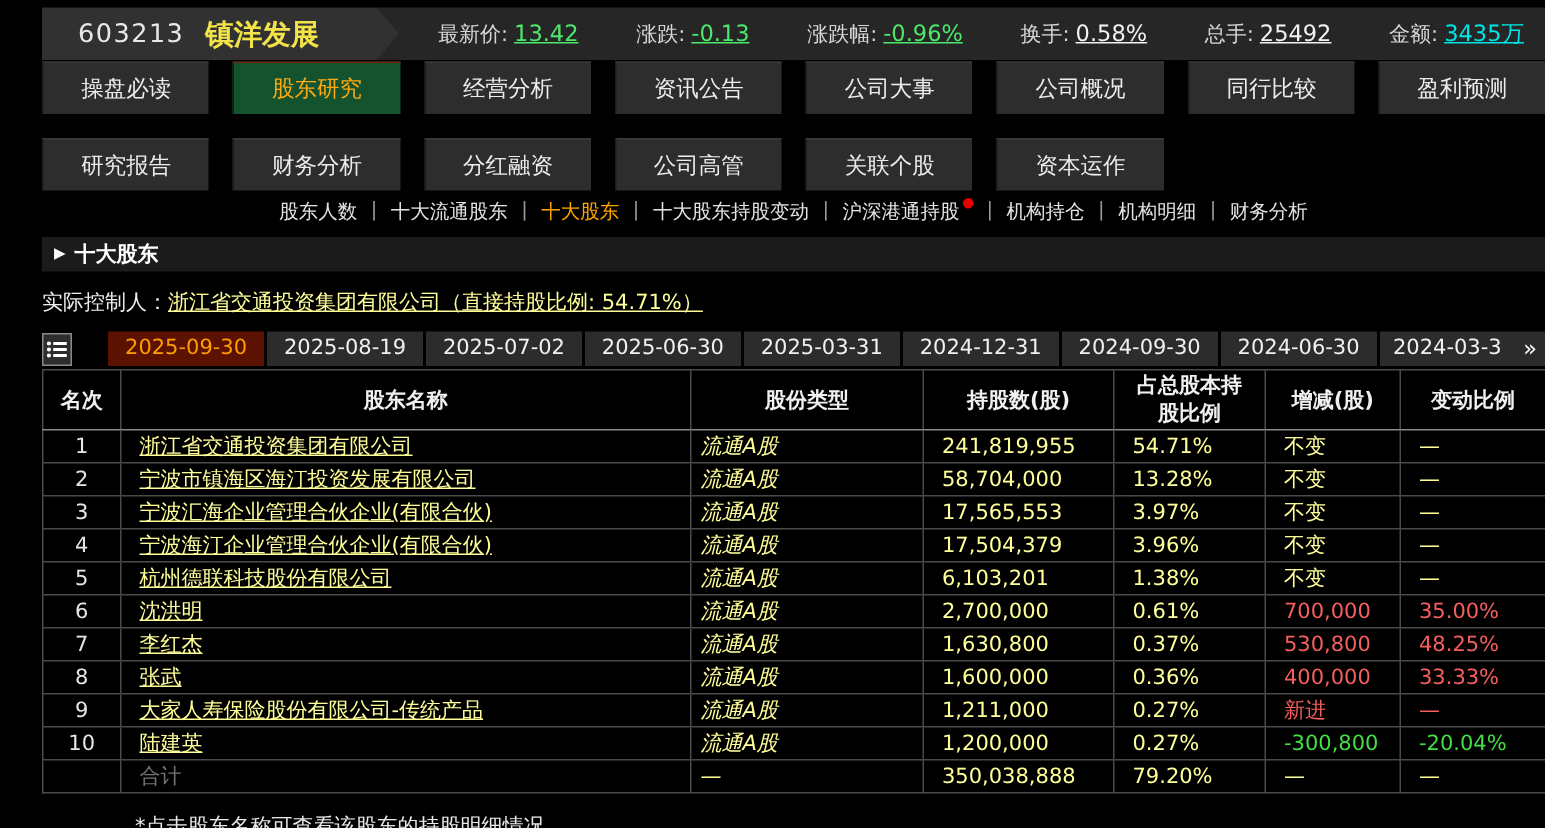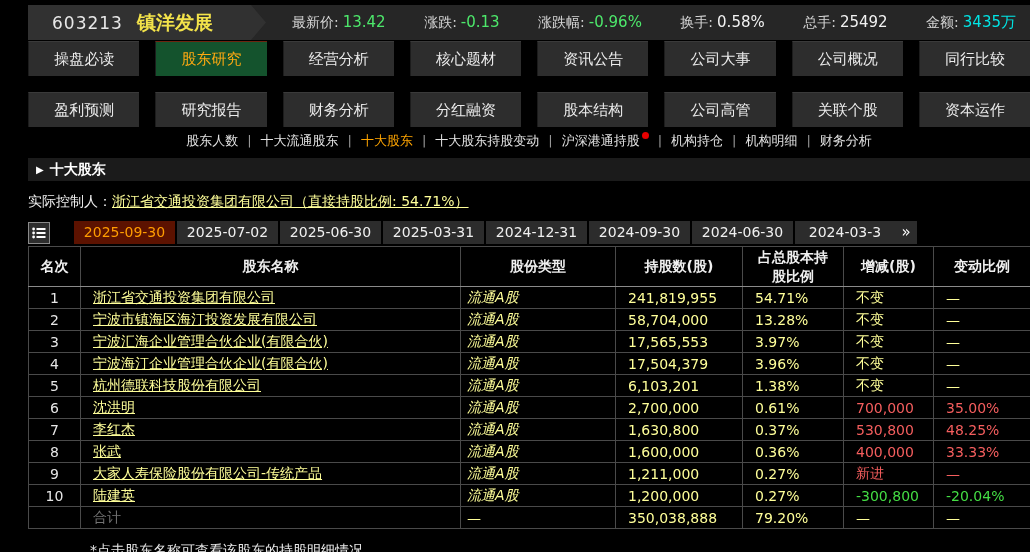--- a/index.html
+++ b/index.html
@@ -10,21 +10,21 @@
   
   .quote-bar { margin-top:5px; height:35px; background:#262626; display:flex; align-items:stretch; }
   .title-block { width:238px; background:#313131; display:flex; align-items:center; gap:14px;
     padding-left:24px; clip-path:polygon(0 0, calc(100% - 15px) 0, 100% 50%, calc(100% - 15px) 100%, 0 100%); }
   .stock-code { color:#e8e8e8; font-size:17px; letter-spacing:1px; }
   .stock-name { color:#f3e34a; font-size:19px; font-weight:bold; }
   .quote-fields { flex:1; display:flex; align-items:center; justify-content:space-between;
     padding:0 14px 0 26px; }
   .qf { font-size:14px; white-space:nowrap; }
   .qf .lbl { color:#d6d6d6; }
-  .qf .val { margin-left:4px; font-size:15px; }
+  .qf .val { margin-left:4px; font-size:15px;text-decoration:underline; }
   .v-green { color:#4de86b; } .v-white { color:#f2f2f2; } .v-cyan { color:#00e5e5; }
 
   
   .nav-grid { margin-top:1px; display:grid; grid-template-columns:repeat(8,1fr);
     grid-auto-rows:35px; gap:16px; background:#000; }
   .nav-tab { background:#2d2d2d; border-top:1px solid #3a3a3a; border-left:1px solid #1c1c1c;
     color:#ececec; font-size:15px; display:flex; align-items:center; justify-content:center; cursor:pointer; }
   .nav-tab.active { background:#14532d; color:#ffaa11; border-top-color:#6e2410; }
 
   
@@ -45,21 +45,21 @@
   
   .controller { margin-top:10px; height:22px; font-size:14px; display:flex; align-items:center; }
   .controller .lbl { color:#eeeeee; }
   .ctrl-link { color:#ffff99; text-decoration:underline; cursor:pointer; }
   .ctrl-suffix { color:#ffff99; text-decoration:underline; }
 
   
   .date-bar { margin-top:8px; height:23px; display:flex; align-items:center; }
   .list-btn { width:22px; height:22px; background:#2d2d2d; border:1px solid #8a8a8a;
     display:flex; align-items:center; justify-content:center; margin-right:24px; cursor:pointer; }
-  .date-tab { width:101px; height:23px; margin-right:2px; background:#2c2c2c; color:#f0f0f0;
+  .date-tab { width:115px; height:23px; margin-right:2px; background:#2c2c2c; color:#f0f0f0;
     font-size:14px; text-align:center; line-height:23px; cursor:pointer; white-space:nowrap; }
   .date-tab.active { background:#5c1200; color:#ff9d00; }
   .date-tab.trunc { width:100px; overflow:hidden; margin-right:0; }
   .more-btn { width:22px; height:23px; background:#2c2c2c; color:#ffffff; font-size:15px;
     text-align:center; line-height:22px; cursor:pointer; }
 
   
   table { margin-top:2px; width:1002px; border-collapse:collapse; table-layout:fixed; }
   th, td { border:1px solid #4a4a4a; font-size:14px; height:22px; overflow:hidden; white-space:nowrap; }
   thead th { height:40px; color:#f0f0f0; font-weight:bold; text-align:center; border-bottom:1px solid #8a8a8a; }
@@ -93,30 +93,28 @@
       <span class="qf"><span class="lbl">换手:</span><span class="val v-white">0.58%</span></span>
       <span class="qf"><span class="lbl">总手:</span><span class="val v-white">25492</span></span>
       <span class="qf"><span class="lbl">金额:</span><span class="val v-cyan">3435万</span></span>
     </div>
   </div>
 
   <div class="nav-grid">
     <div class="nav-tab">操盘必读</div>
     <div class="nav-tab active">股东研究</div>
     <div class="nav-tab">经营分析</div>
-    <div class="nav-tab">核心题材</div>
     <div class="nav-tab">资讯公告</div>
     <div class="nav-tab">公司大事</div>
     <div class="nav-tab">公司概况</div>
     <div class="nav-tab">同行比较</div>
     <div class="nav-tab">盈利预测</div>
     <div class="nav-tab">研究报告</div>
     <div class="nav-tab">财务分析</div>
     <div class="nav-tab">分红融资</div>
-    <div class="nav-tab">股本结构</div>
     <div class="nav-tab">公司高管</div>
     <div class="nav-tab">关联个股</div>
     <div class="nav-tab">资本运作</div>
   </div>
 
   <div class="subnav">
     <a>股东人数</a>
     <span class="sep">|</span>
     <a>十大流通股东</a>
     <span class="sep">|</span>
@@ -151,20 +149,21 @@
             <circle cx="1.6" cy="2" r="1.4"></circle>
             <circle cx="1.6" cy="6" r="1.4"></circle>
             <circle cx="1.6" cy="10" r="1.4"></circle>
         <rect x="4.5" y="1" width="9" height="2"></rect>
             <rect x="4.5" y="5" width="9" height="2"></rect>
             <rect x="4.5" y="9" width="9" height="2"></rect>
           </g>
       </svg>
     </div>
     <div class="date-tab active">2025-09-30</div>
+    <div class="date-tab">2025-08-19</div>
     <div class="date-tab">2025-07-02</div>
     <div class="date-tab">2025-06-30</div>
     <div class="date-tab">2025-03-31</div>
     <div class="date-tab">2024-12-31</div>
     <div class="date-tab">2024-09-30</div>
     <div class="date-tab">2024-06-30</div>
     <div class="date-tab trunc">2024-03-3</div>
     <div class="more-btn">»</div>
   </div>
 

